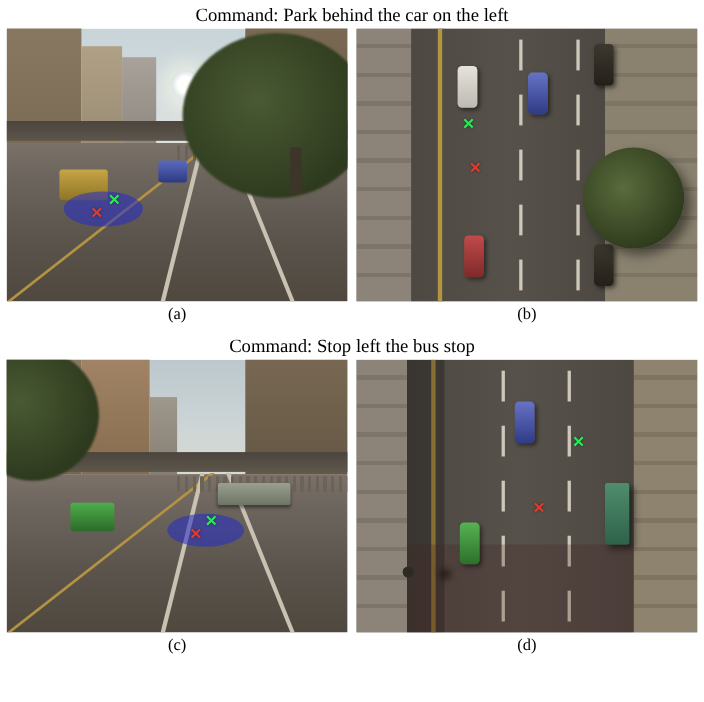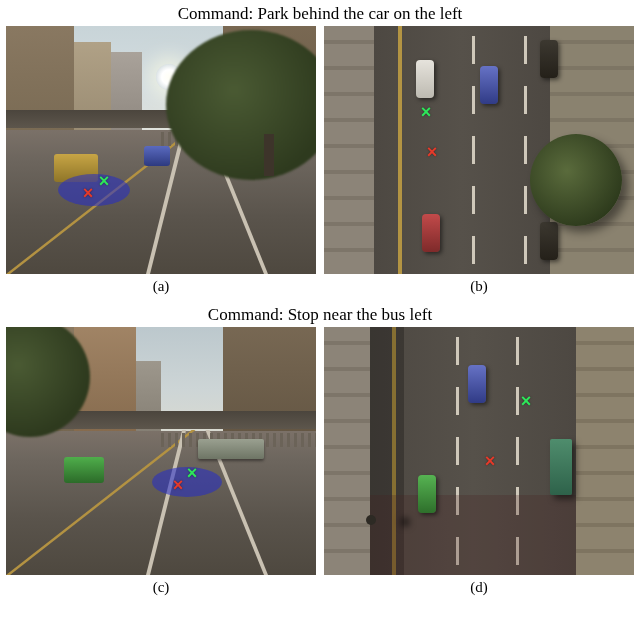--- a/index.html
+++ b/index.html
@@ -257,21 +257,21 @@
     </div>
 
   </div>
   <div class="labels-row">
     <div class="panel-label">(a)</div>
     <div class="panel-label">(b)</div>
   </div>
 </div>
 
 <div class="figure-section">
-  <div class="command-title">Command: Stop near the bus left</div>
+  <div class="command-title">Command: Stop left the bus stop</div>
   <div class="row">
 
     <div class="panel">
       <div class="scene">
         <div class="sv-sky" style="background:linear-gradient(to bottom,#bcc8cd 0%,#cdd5d6 60%,#d9dad1 100%);"></div>
         <div class="building bldg-left1" style="background:linear-gradient(#8b7a62,#766751);"></div>
         <div class="building" style="left:22%;width:20%;height:118px;background:linear-gradient(#a48768,#866b4e);"></div>
         <div class="building" style="left:42%;width:8%;height:70px;background:linear-gradient(#9d978c,#857f74);"></div>
         <div class="building bldg-right1" style="background:linear-gradient(#7a6a55,#655744);"></div>
         <div class="elevated"></div>

